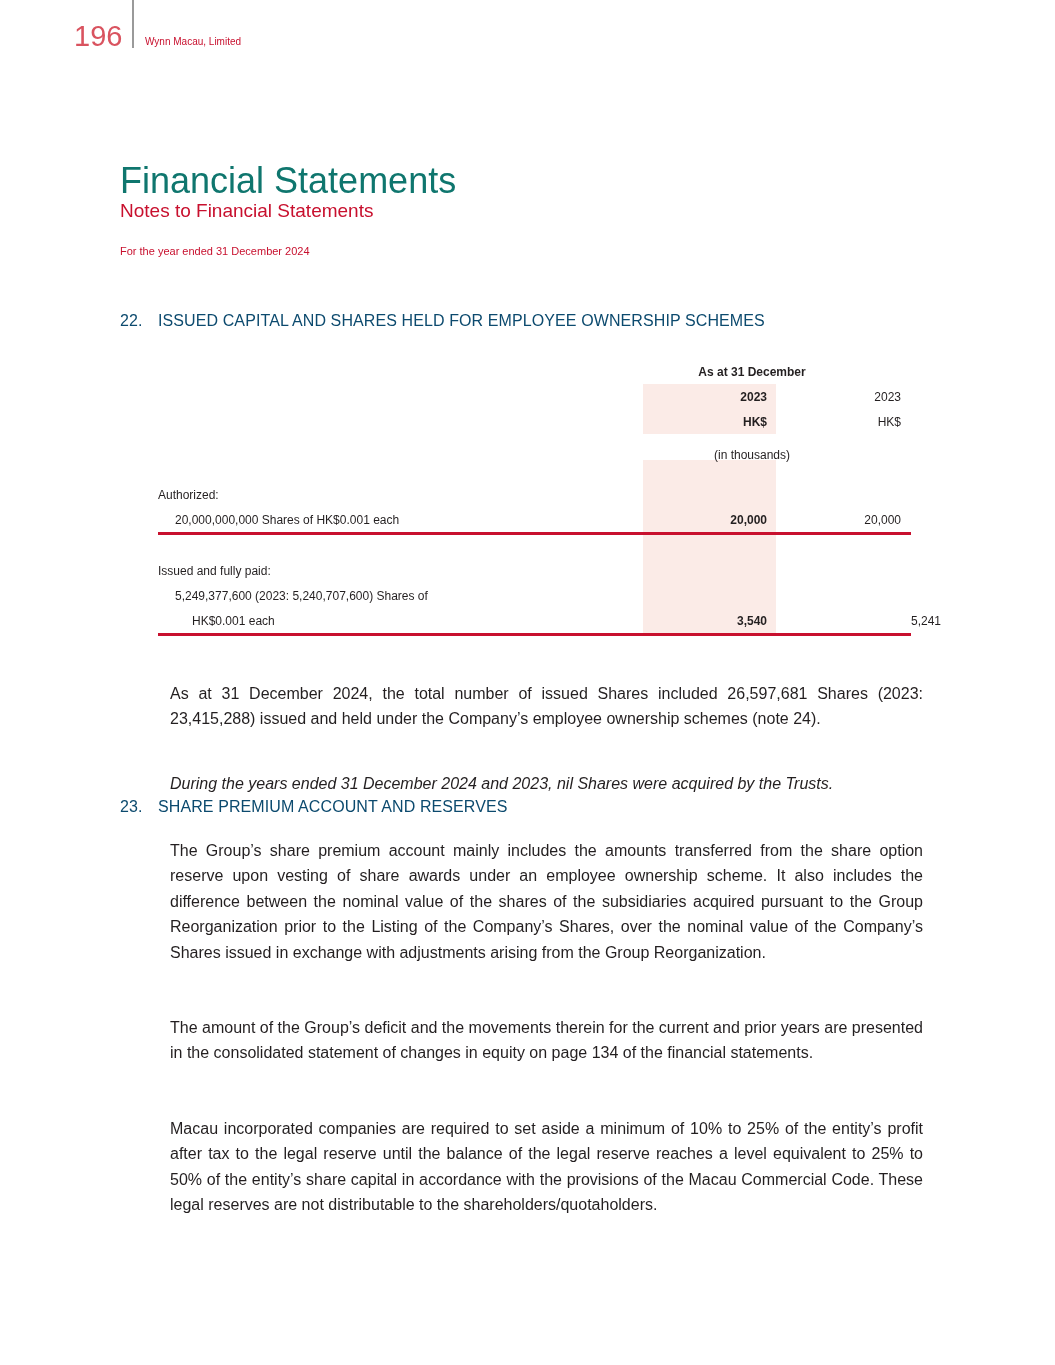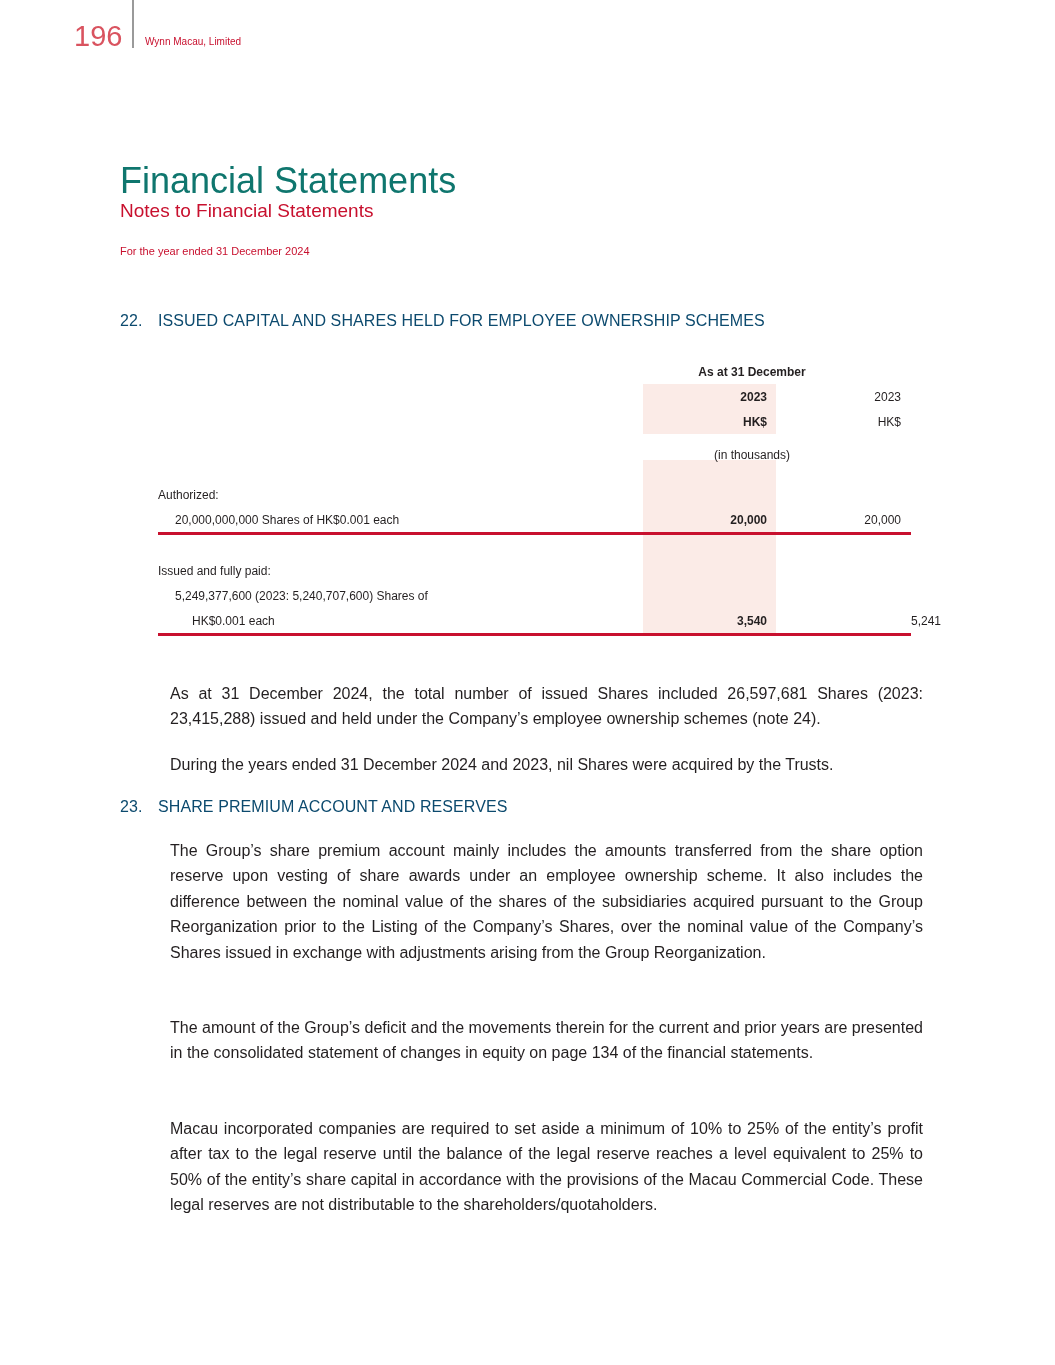--- a/index.html
+++ b/index.html
@@ -72,21 +72,21 @@
 <div class="abs rule-red" style="left:158px; top:532px; width:753px;"></div>
 
 <div class="abs tcell" style="left:158px; top:560px;">Issued and fully paid:</div>
 <div class="abs tcell" style="left:175px; top:585px;">5,249,377,600 (2023: 5,240,707,600) Shares of</div>
 <div class="abs tcell" style="left:192px; top:610px;">HK$0.001 each</div>
 <div class="abs tcell num bold" style="left:643px; top:610px; width:124px;">3,540</div>
 <div class="abs tcell num" style="left:816px; top:610px; width:125px;">5,241</div>
 <div class="abs rule-red" style="left:158px; top:633px; width:753px;"></div>
 
 <p class="abs para" style="top:669px;">As at 31 December 2024, the total number of issued Shares included 26,597,681 Shares (2023: 23,415,288) issued and held under the Company’s employee ownership schemes (note 24).</p>
-<p class="abs para" style="top:740px;">During the years ended 31 December 2024 and 2023, nil Shares were acquired by the Trusts.</p>
+<p class="abs para" style="top:759px;font-style:italic;">During the years ended 31 December 2024 and 2023, nil Shares were acquired by the Trusts.</p>
 
 <div class="abs sec-head" style="left:120px; top:795px;">
   <span class="sec-num">23.</span><span>SHARE PREMIUM ACCOUNT AND RESERVES</span>
 </div>
 
 <p class="abs para" style="top:826px;">The Group’s share premium account mainly includes the amounts transferred from the share option reserve upon vesting of share awards under an employee ownership scheme. It also includes the difference between the nominal value of the shares of the subsidiaries acquired pursuant to the Group Reorganization prior to the Listing of the Company’s Shares, over the nominal value of the Company’s Shares issued in exchange with adjustments arising from the Group Reorganization.</p>
 <p class="abs para" style="top:1003px;">The amount of the Group’s deficit and the movements therein for the current and prior years are presented in the consolidated statement of changes in equity on page 134 of the financial statements.</p>
 <p class="abs para" style="top:1104px;">Macau incorporated companies are required to set aside a minimum of 10% to 25% of the entity’s profit after tax to the legal reserve until the balance of the legal reserve reaches a level equivalent to 25% to 50% of the entity’s share capital in accordance with the provisions of the Macau Commercial Code. These legal reserves are not distributable to the shareholders/quotaholders.</p>
 
 </body></html>

